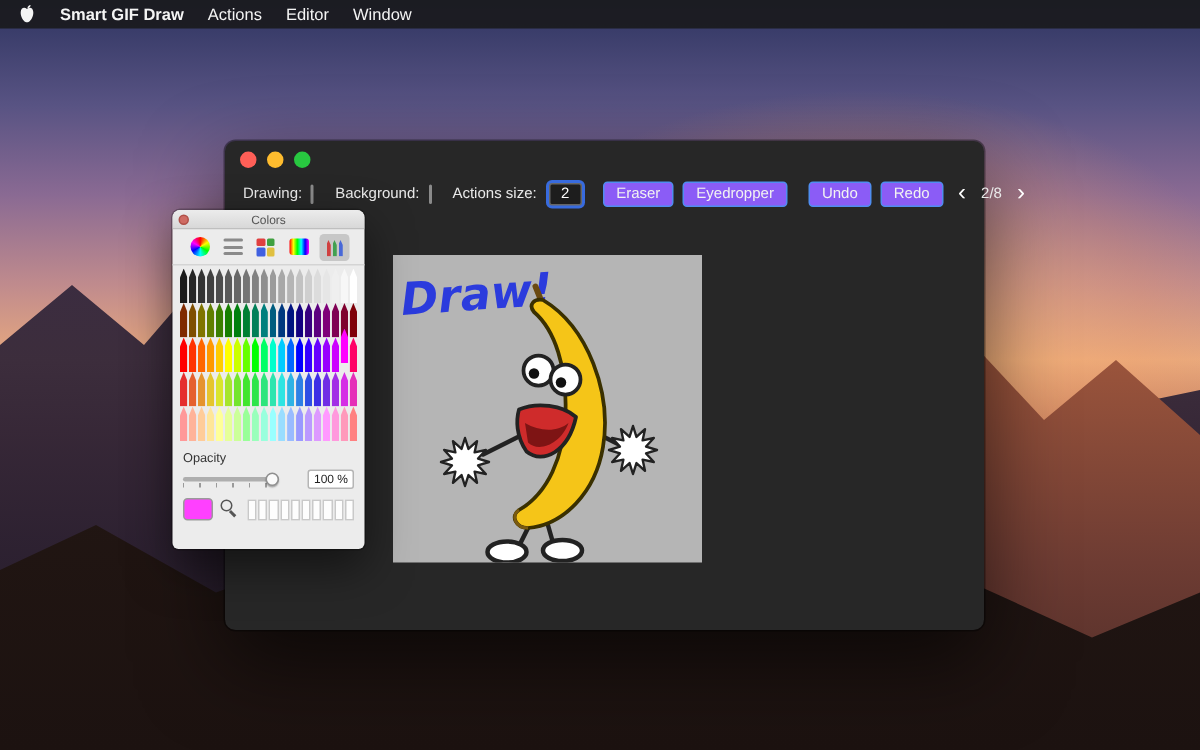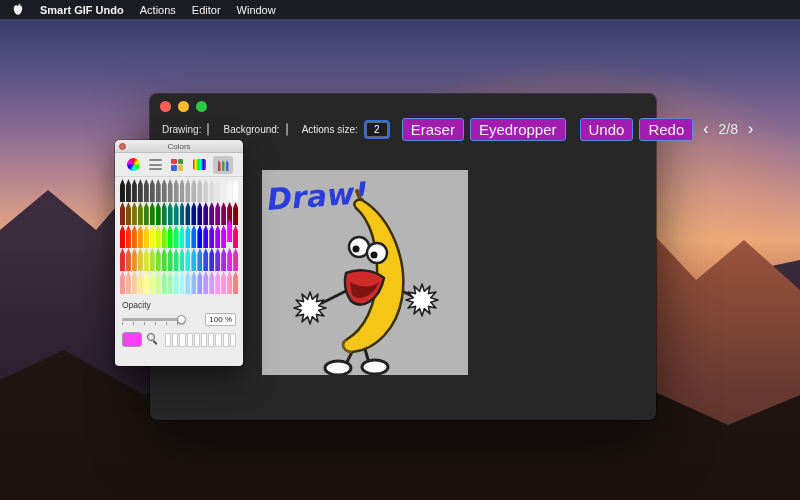--- a/index.html
+++ b/index.html
@@ -31,26 +31,26 @@
     background:#272727; border-radius:7px; box-shadow:0 22px 55px rgba(0,0,0,.6), 0 0 0 1px rgba(0,0,0,.4); }
   .traffic { position:absolute; top:7px; left:10px; display:flex; gap:7px; }
   .tl-dot { width:11px; height:11px; border-radius:50%; }
 
   .ed-toolbar { position:absolute; top:24px; left:12px; right:12px; height:22px;
     display:flex; align-items:center; gap:6px; color:#e9e9e9; font-size:10px; white-space:nowrap; }
   .swatch { width:15px; height:13px; border:1px solid #8a8a8a; border-radius:2px; }
   .size-input { width:22px; height:15px; background:#1d1d1d; border:1px solid #666; border-radius:2px;
     color:#fff; font-size:10px; text-align:center; outline:none;
     box-shadow:0 0 0 2px rgba(60,120,255,.85); margin-left:2px; }
-  .tb-btn { background:#a21caf; border:1px solid #4f8df0; border-radius:3px; color:#f2f2f2;
-    font-size:15px; padding:2px 8px; font-family:inherit; }
+  .tb-btn { background:#8b5cf6; border:1px solid #4f8df0; border-radius:3px; color:#f2f2f2;
+    font-size:10px; padding:2px 8px; font-family:inherit; }
   .gap-l { margin-left:8px; }
   .nav-chevron { font-size:16px; color:#fff; line-height:1; padding:0 4px; }
   .nav-prev { margin-left:auto; }
-  .page-ind { width:70px; text-align:center; font-size:14px; color:#e9e9e9; }
+  .page-ind { width:70px; text-align:center; font-size:10px; color:#e9e9e9; }
   .nav-next { margin-right:10px; }
 
   .canvas { position:absolute; left:112px; top:76px; width:206px; height:205px; background:#b5b5b5; }
   .canvas svg { display:block; width:100%; height:100%; }
 
   
   .colors-panel { position:absolute; left:115px; top:140px; width:128px; height:226px; z-index:5;
     background:#ececec; border-radius:5px 5px 4px 4px; box-shadow:0 12px 30px rgba(0,0,0,.5), 0 0 0 1px rgba(0,0,0,.25); }
   .cp-titlebar { height:13px; background:linear-gradient(#ececec,#d8d8d8); border-bottom:1px solid #bfbfbf;
     border-radius:5px 5px 0 0; position:relative; display:flex; align-items:center; justify-content:center; }
@@ -109,21 +109,21 @@
   <div class="rocks"></div>
 </div>
 
 <div class="menubar">
   <span class="apple-wrap">
     <svg width="12" height="13" viewBox="0 0 12 13">
       <path d="M6 3 C4 1.4 2 2.4 1.8 5 C1.6 8 3.4 11 5 11.6 C5.7 11.9 6.3 11.9 7 11.6 C8.6 11 10.4 8 10.2 5 C10 2.4 8 1.4 6 3 Z" fill="#f4f4f4"></path>
       <path d="M6.2 2.6 C6.4 1.3 7.3 0.5 8.4 0.4 C8.4 1.6 7.5 2.6 6.2 2.6 Z" fill="#f4f4f4"></path>
     </svg>
   </span>
-  <span class="app-name mitem">Smart GIF Undo</span>
+  <span class="app-name mitem">Smart GIF Draw</span>
   <span class="mitem">Actions</span>
   <span class="mitem">Editor</span>
   <span class="mitem">Window</span>
 </div>
 
 <div class="ed-window">
   <div class="traffic">
     <span class="tl-dot" style="background-color: rgb(255, 95, 87);"></span>
     <span class="tl-dot" style="background-color: rgb(254, 188, 46);"></span>
     <span class="tl-dot" style="background-color: rgb(40, 200, 64);"></span>

